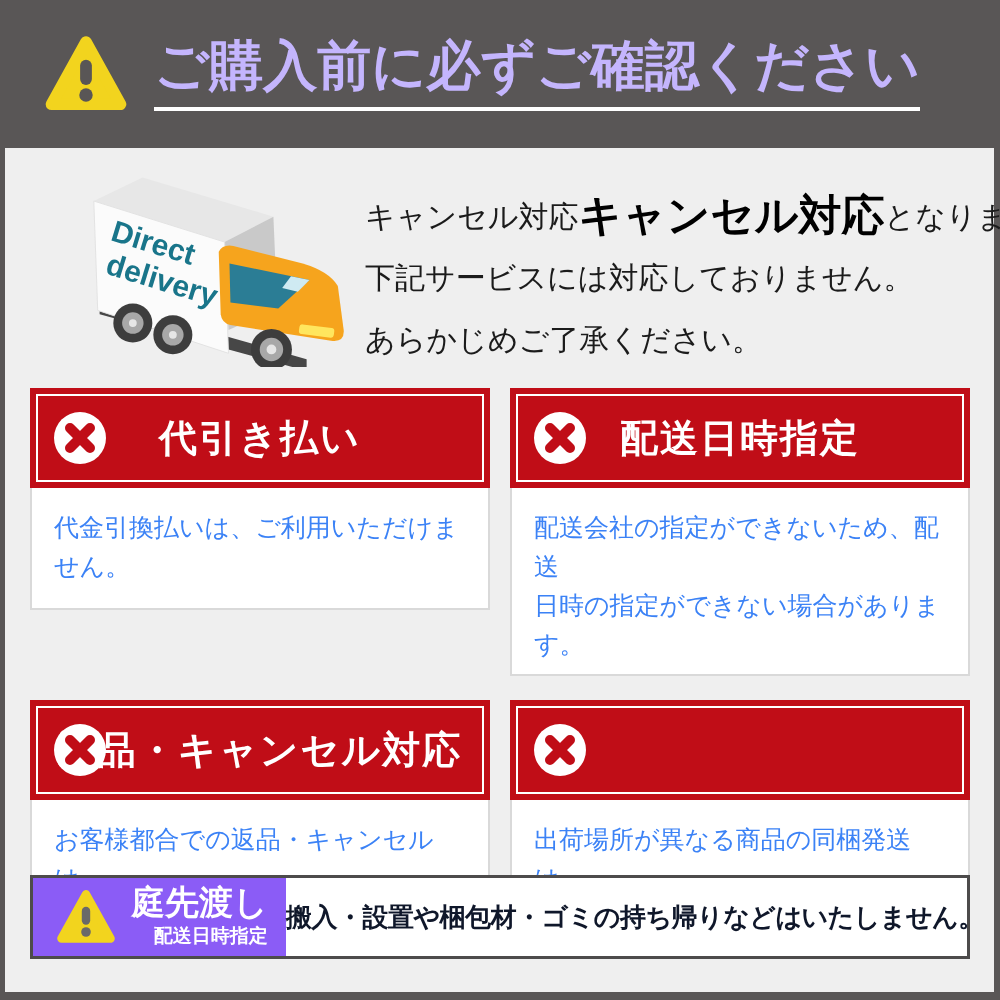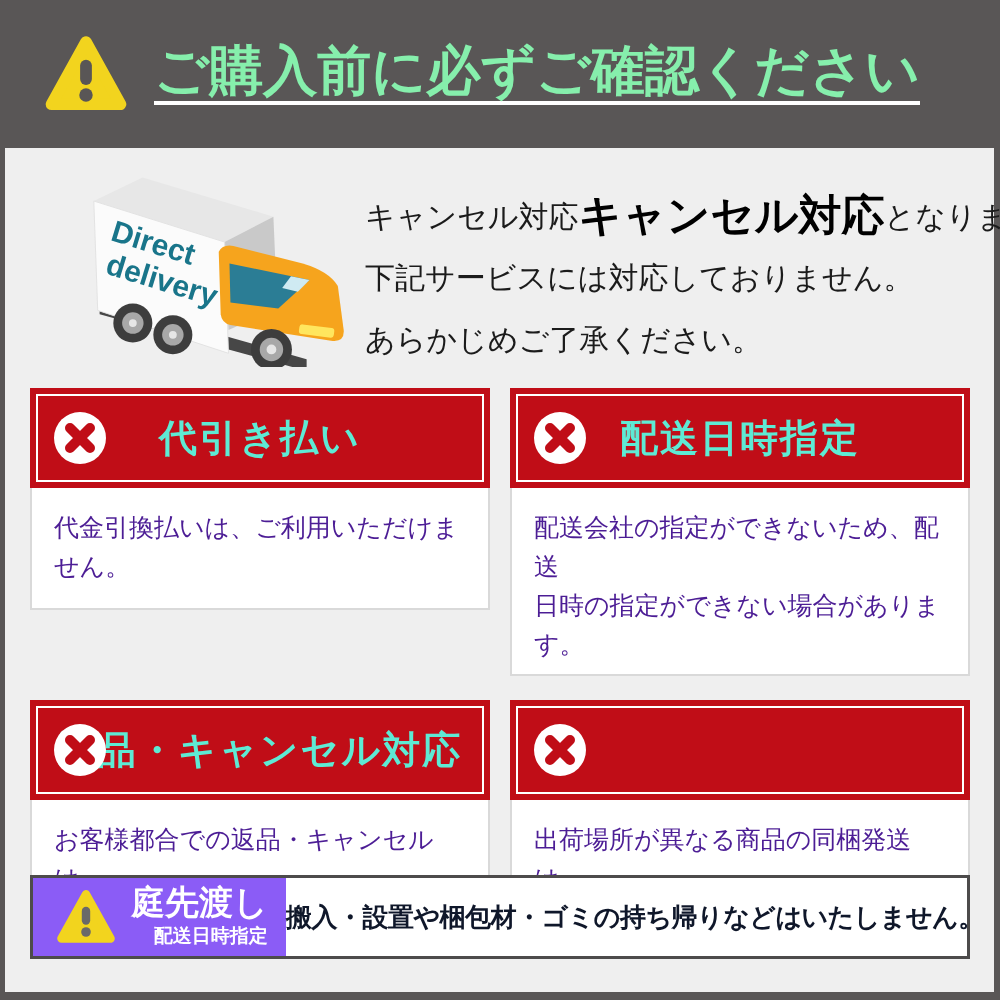--- a/index.html
+++ b/index.html
@@ -13,24 +13,24 @@
   .page { position:absolute; inset:0; }
 
   
   .header {
     position:absolute; top:0; left:0; width:1000px; height:148px;
     background:#595656; display:flex; align-items:center;
   }
   .header-triangle { margin-left:44px; flex:0 0 auto; }
   .header-title {
     margin-left:26px;
-    color:#86efac; font-size:54px; font-weight:bold;
+    color:#c4b5fd; font-size:54px; font-weight:bold;
     letter-spacing:0px; line-height:1;
     border-bottom:4px solid #ffffff;
-    padding-bottom:4px;
+    padding-bottom:15px;
     white-space:nowrap;
   }
 
   
   .content {
     position:absolute; left:5px; right:6px; top:148px; bottom:8px;
     background:#efefef;
   }
 
   
@@ -48,28 +48,28 @@
   }
   .card { width:460px; }
   .card-header {
     position:relative; height:100px;
     background:#c00d17;
     box-shadow: inset 0 0 0 6px #c00d17, inset 0 0 0 8px #ffffff;
     display:flex; align-items:center; justify-content:center;
   }
   .card-header .x-icon { position:absolute; left:24px; top:24px; }
   .card-title {
-    color:#5eead4; font-size:38px; font-weight:bold;
+    color:#ffffff; font-size:38px; font-weight:bold;
     letter-spacing:2px; white-space:nowrap;
   }
   .card-body {
     min-height:122px; background:#ffffff;
     border:2px solid #d9d9d9; border-top:none;
     padding:20px 18px 10px 22px;
-    font-size:25px; line-height:1.56; color:#4c1d95;
+    font-size:25px; line-height:1.56; color:#3b82f6;
     white-space:pre-line;
   }
 
   
   .footer-bar {
     position:absolute; left:25px; top:727px; width:940px; height:84px;
     background:#ffffff; border:3px solid #4d4b4b;
     display:flex; align-items:stretch;
   }
   .footer-badge {

